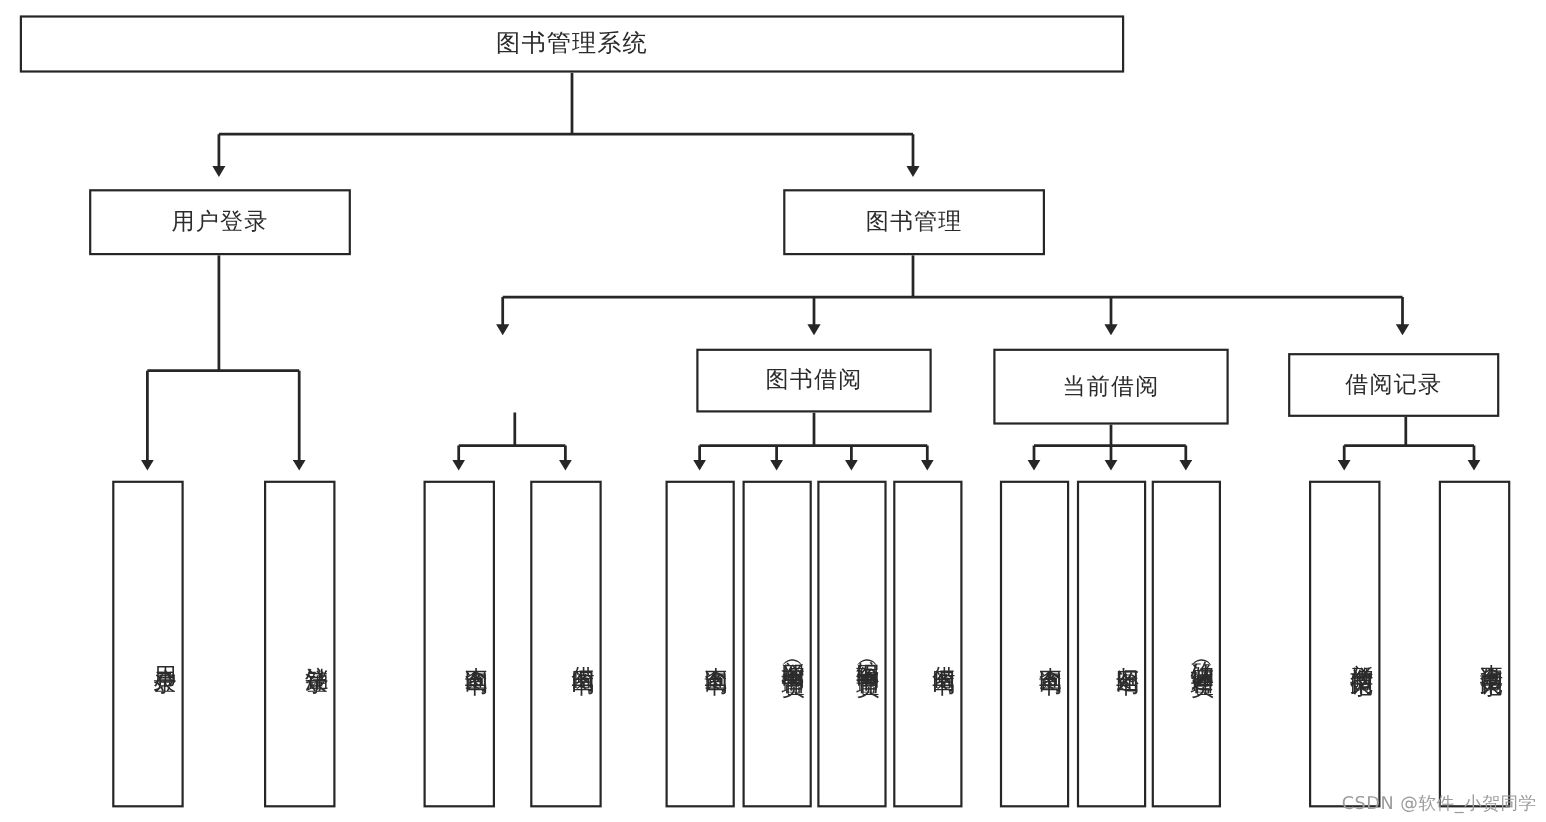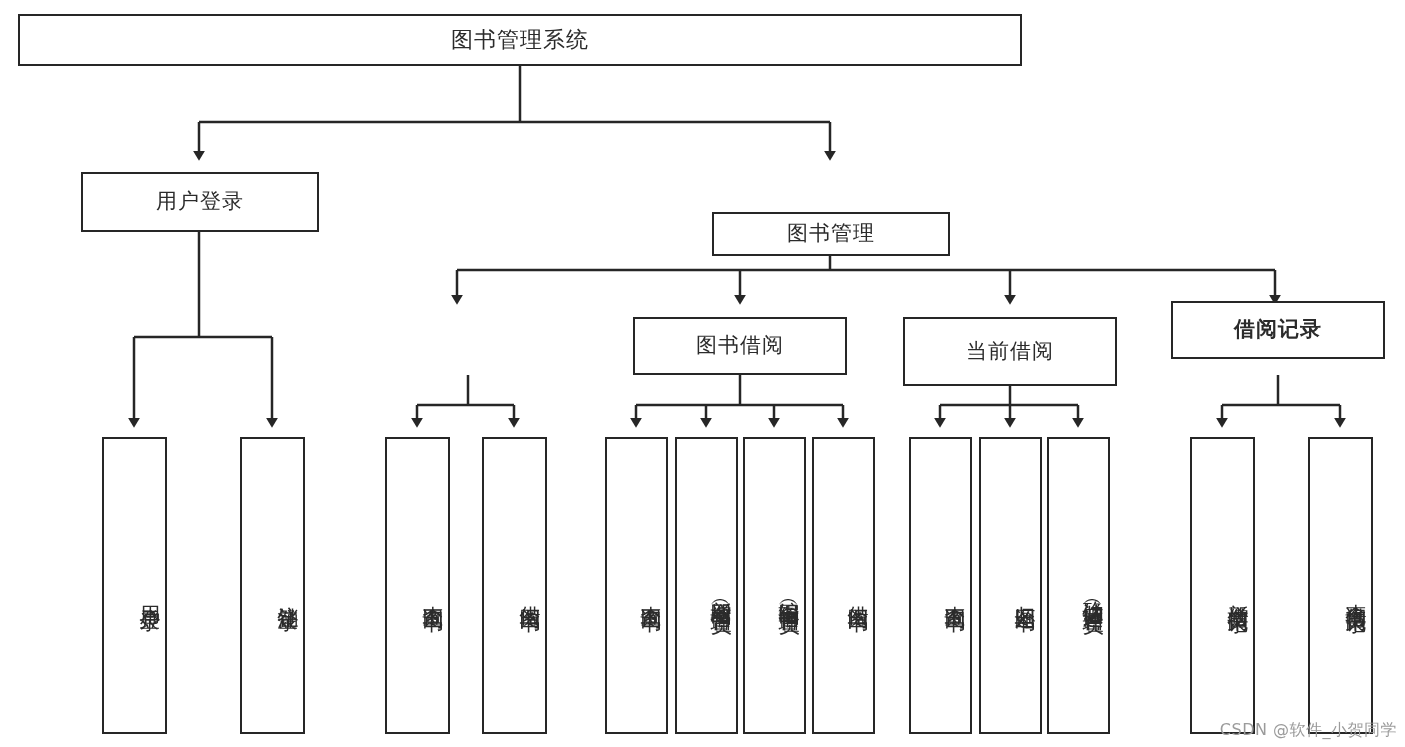--- a/index.html
+++ b/index.html
@@ -123,31 +123,31 @@
     </g>
   </svg>
 
   <div class="node horizontal root" style="left:18px; top:14px; width:1004px; height:52px;">
     <span class="label">图书管理系统</span>
   </div>
 
   <div class="node horizontal" style="left:81px; top:172px; width:238px; height:60px;">
     <span class="label">用户登录</span>
   </div>
-  <div class="node horizontal" style="left:712px; top:172px; width:238px; height:44px;margin-top:40px;">
+  <div class="node horizontal" style="left:712px; top:172px; width:238px; height:60px;">
     <span class="label">图书管理</span>
   </div>
 
   <div class="node horizontal" style="left:633px; top:317px; width:214px; height:58px;text-align:right;">
     <span class="label">图书借阅</span>
   </div>
   <div class="node horizontal" style="left:903px; top:317px; width:214px; height:69px;">
     <span class="label">当前借阅</span>
   </div>
-  <div class="node horizontal" style="left:1171px; top:301px; width:214px; height:58px;font-weight:bold;">
+  <div class="node horizontal" style="left:1171px; top:321px; width:192px; height:58px;">
     <span class="label">借阅记录</span>
   </div>
 
   <div class="node vertical" style="left:102px; top:437px; width:65px; height:297px;">
     <span class="label">用户登录</span>
   </div>
   <div class="node vertical" style="left:240px; top:437px; width:65px; height:297px;">
     <span class="label">注销登录</span>
   </div>
 

